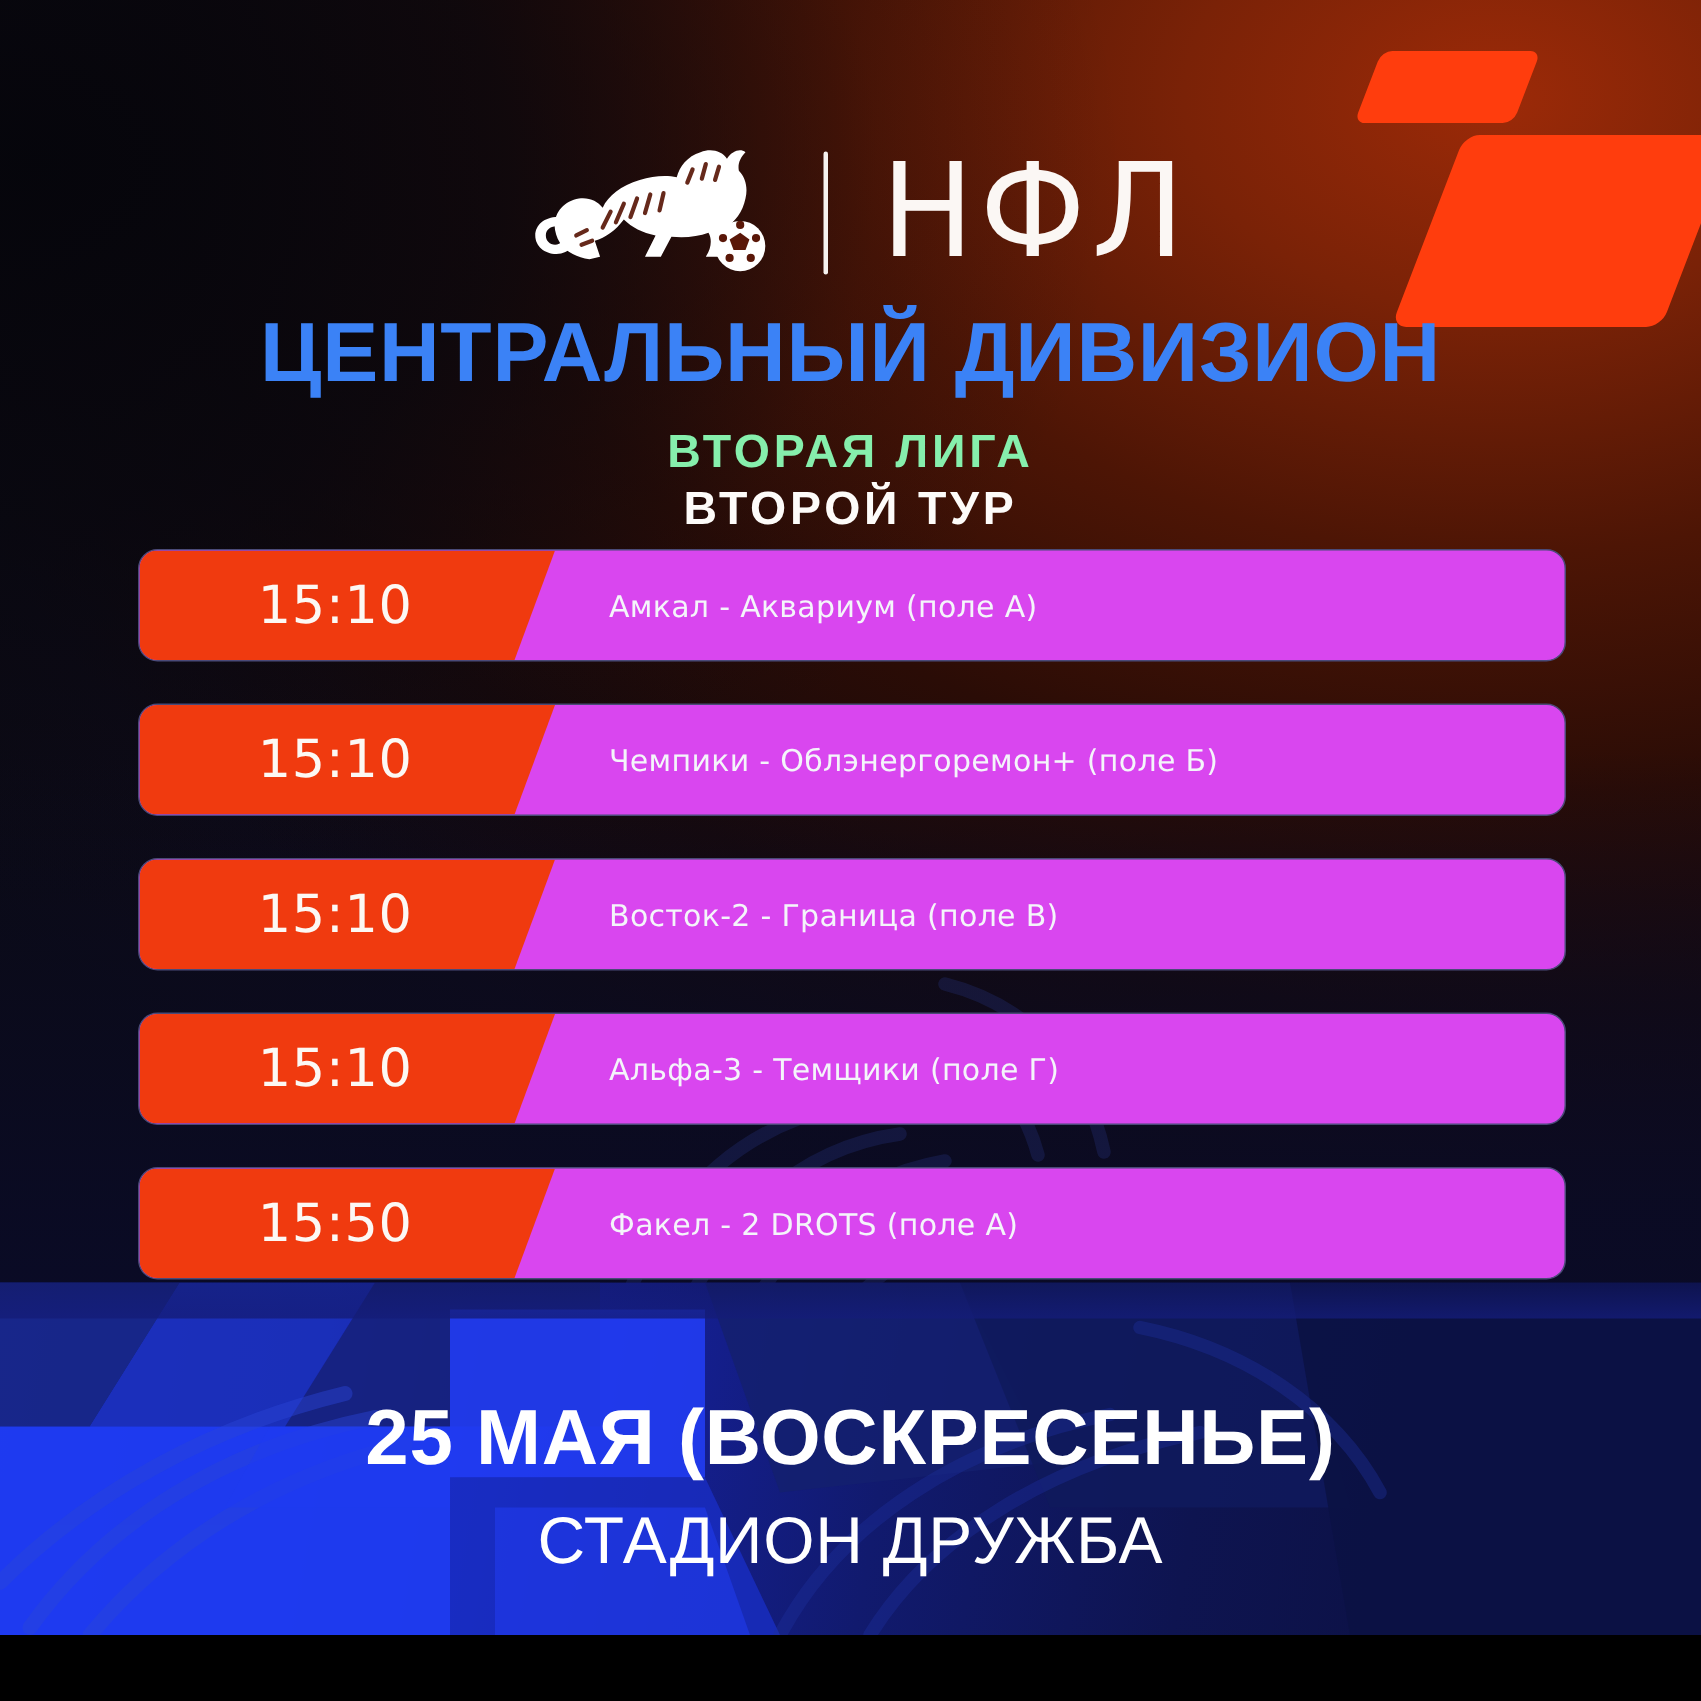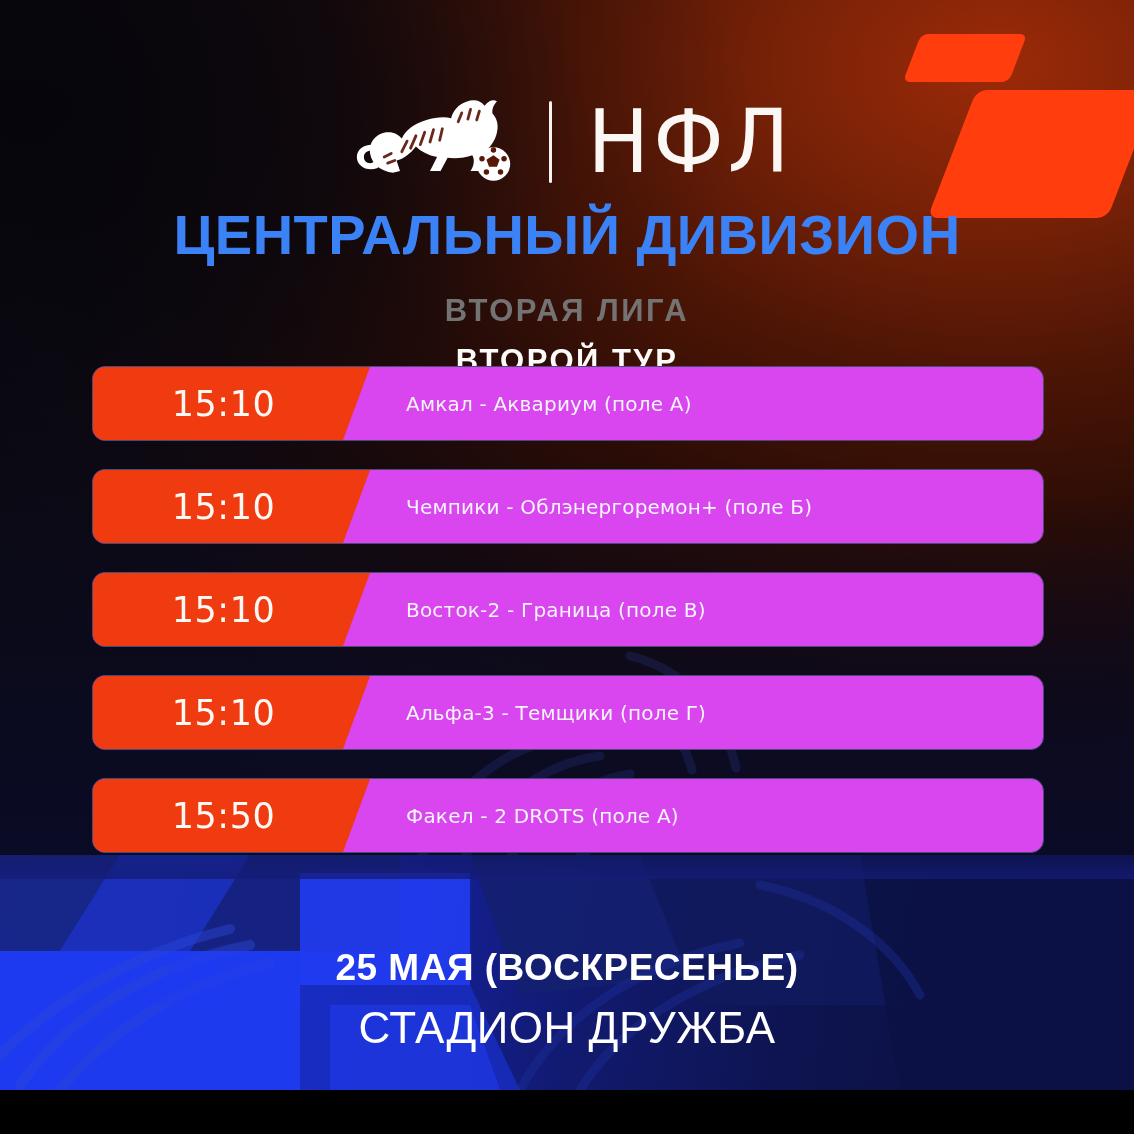--- a/index.html
+++ b/index.html
@@ -123,28 +123,28 @@
   .title-main {
     margin-top: 8px;
     color: #3b82f6;
     font-size: 56px;
     font-weight: bold;
     letter-spacing: 0.5px;
     line-height: 1.02;
     font-family: "Liberation Sans", sans-serif;
   }
   .title-sub1 {
-    margin-top: 30px;
-    color: #737373;
+    margin-top: 20px;
+    color: #86efac;
     font-size: 31px;
     font-weight: bold;
     letter-spacing: 2.5px;
   }
   .title-sub2 {
-    margin-top: 14px;
+    margin-top: 2px;
     color: #fdfbf9;
     font-size: 31px;
     font-weight: bold;
     letter-spacing: 2.5px;
   }
 
   
   .matches {
     position: absolute;
     left: 92px;
@@ -197,21 +197,21 @@
   
   .footer-text {
     position: absolute;
     left: 0; right: 0;
     bottom: 36px;
     text-align: center;
     z-index: 5;
   }
   .footer-date {
     color: #ffffff;
-    font-size: 37px;
+    font-size: 52px;
     font-weight: bold;
     letter-spacing: 0.5px;
     line-height: 1.18;
   }
   .footer-venue {
     color: #ffffff;
     font-size: 44px;
     font-weight: normal;
     letter-spacing: 0.5px;
     line-height: 1.18;

